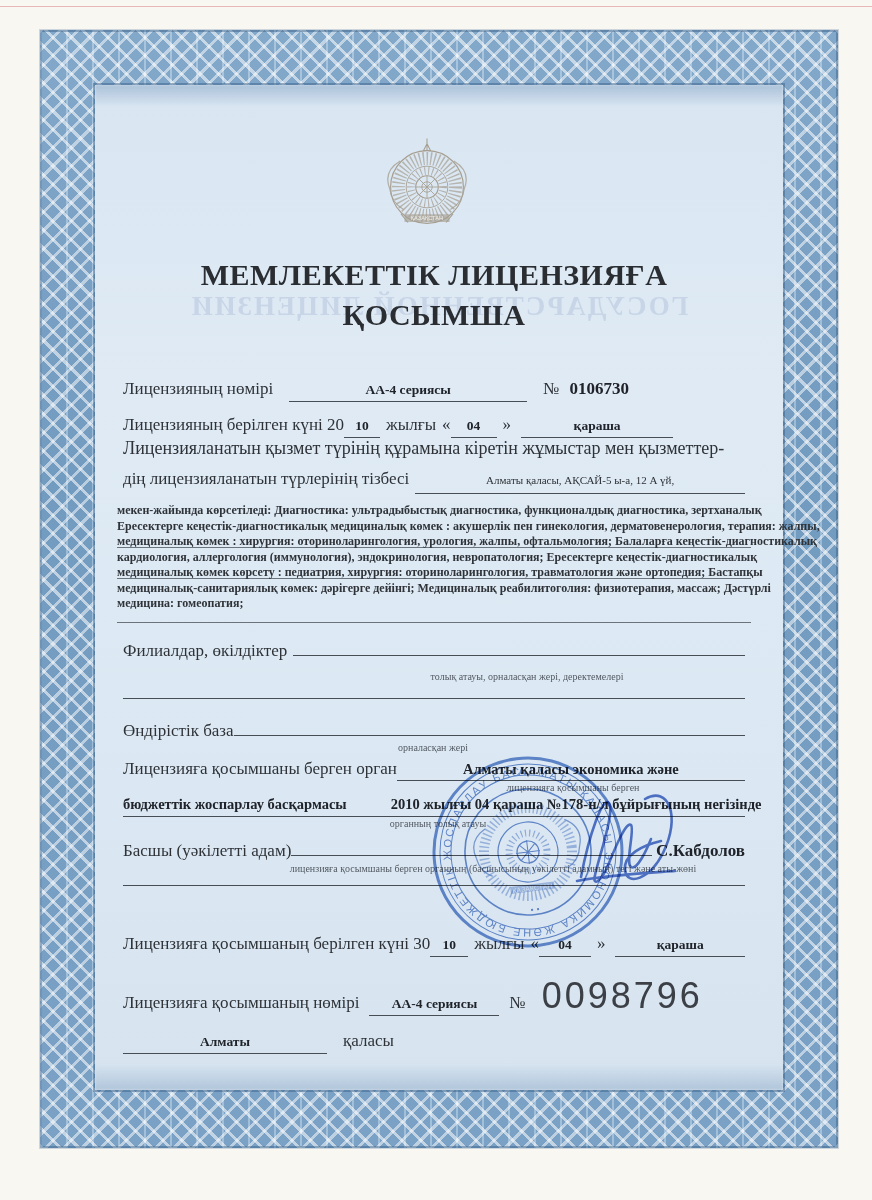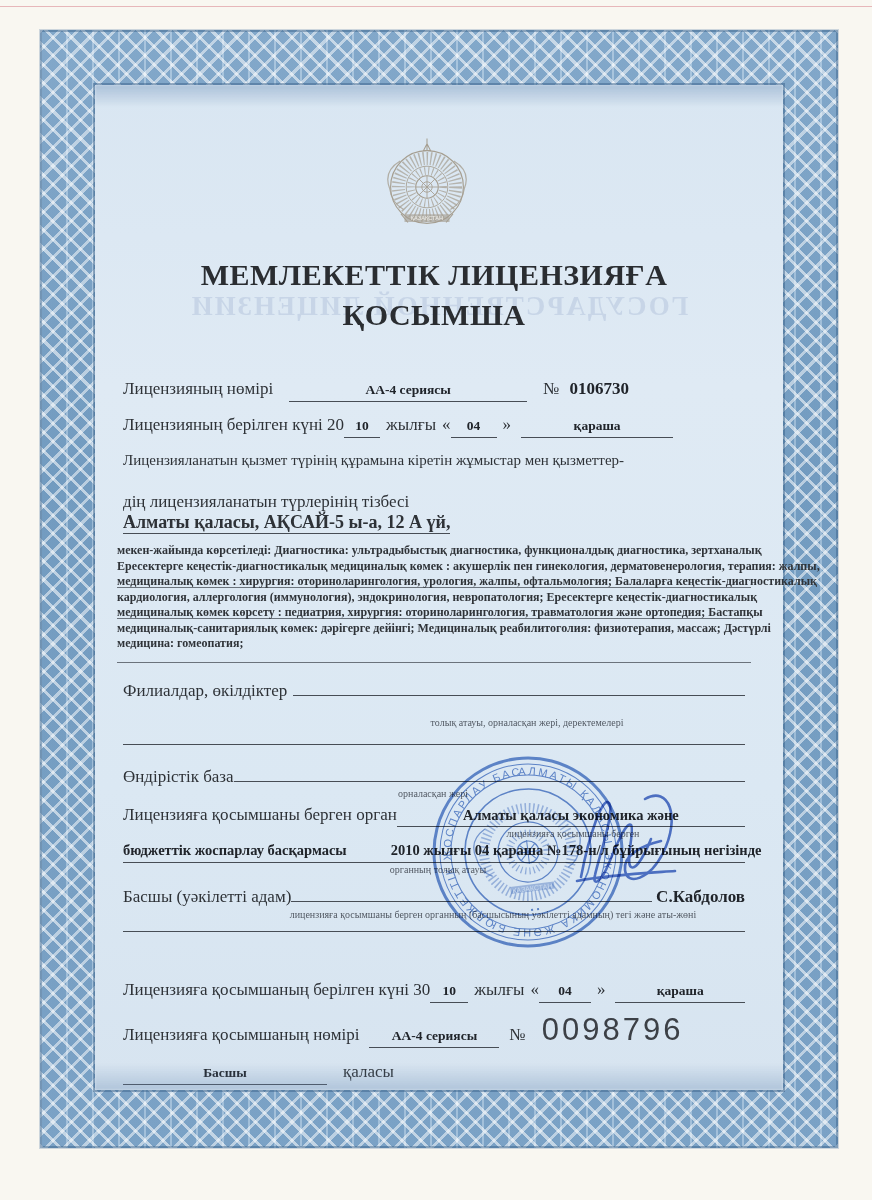--- a/index.html
+++ b/index.html
@@ -47,51 +47,51 @@
   .grow { flex:1 1 auto; }
   .b { font-weight:bold; color:#20242a; }
   .sm { font-size:13.5px; }
   .gap6{ width:6px; } .gap10{ width:10px; } .gap16{ width:16px; }
 
   .row-license-number { margin-top:44px; }
   .u-series { width:238px; }
   .row-license-date { margin-top:13px; }
   .u-year { width:36px; } .u-day { width:46px; } .u-month { width:152px; }
 
-  .activity-intro { margin-top:14px; font-size:15px; }
-  .activity-list { margin-top:23px;flex-direction:column; }
-  .addr { font-size:18px; font-weight:bold; }
+  .activity-intro { margin-top:0; font-size:18px; }
+  .activity-list { margin-top:10px; }
+  .addr { font-size:11px; font-weight:normal; }
 
   .services { position:relative; margin:9px -6px 0 -6px; font-size:12px; font-weight:bold;
     line-height:15.5px; color:#2f3338; }
   .svc { white-space:nowrap; overflow:visible; }
   .svc-rule { position:absolute; left:0; right:0; border-top:1px solid rgba(58,64,72,.7); }
 
   .hint { font-size:10px; color:#525963; }
   .row-branches { margin-top:24px; }
-  .hint-branches { margin:16px 0 0 236px; width:336px; text-align:center; }
+  .hint-branches { margin:10px 0 0 236px; width:336px; text-align:center; }
   .rule-solo { margin-top:16px; border-top:1px solid #474d55; height:0; }
   .row-production { margin-top:17px; }
   .hint-production { margin:1px 0 6px 150px; width:320px; text-align:center; }
   .row-organ { margin-top:2px; }
   .organ-value { font-size:14.5px; }
   .hint-organ { margin:1px 0 0 330px; width:240px; text-align:center; }
   .row-organ2 { margin-top:3px; border-bottom:1px solid #474d55; font-size:14.5px; padding-bottom:3px; }
   .organ2-left { margin-right:44px; }
   .hint-organ2 { margin:1px 0 0 165px; width:300px; text-align:center; }
   .row-head { margin-top:7px; }
   .head-name { font-size:17px; margin-left:4px; }
   .hint-head { margin:2px 0 0 150px; width:440px; text-align:center; }
   .rule-solo2 { margin-top:11px; }
 
   .row-attach-date { margin-top:48px; }
   .u-year2 { width:38px; } .u-day2 { width:52px; } 
-  .row-attach-number { margin-top:9px; align-items:baseline; }
+  .row-attach-number { margin-top:18px; align-items:baseline; }
   .u-series2 { width:130px; font-size:13.5px; }
-  .serial-big { font-family:"Liberation Sans", sans-serif; font-size:31px; letter-spacing:3px;
+  .serial-big { font-family:"Liberation Sans", sans-serif; font-size:36px; letter-spacing:3px;
     color:#3c4046; font-weight:400; }
   .row-city { margin-top:14px; }
   .u-city { width:204px; }
 
   
   .stamp { position:absolute; left:333px; top:667px; width:200px; height:200px;
     opacity:.82; mix-blend-mode:multiply; transform:rotate(-7deg); }
   .signature { position:absolute; left:452px; top:688px; width:150px; height:140px;
     mix-blend-mode:multiply; }
 </style>
@@ -231,21 +231,21 @@
         <span>Лицензияға қосымшаның нөмірі</span>
         <span class="gap10"></span>
         <span class="u u-series2 b">АА-4 сериясы</span>
         <span class="gap10"></span>
         <span>№</span>
         <span class="gap16"></span>
         <span class="serial-big">0098796</span>
       </div>
 
       <div class="row row-city">
-        <span class="u u-city b sm">Басшы</span>
+        <span class="u u-city b sm">Алматы</span>
         <span class="gap16"></span>
         <span>қаласы</span>
       </div>
 
     </div>
 
     <svg class="stamp" viewBox="0 0 200 200">
       <g fill="none" stroke="#4a77c6">
         <circle cx="100" cy="100" r="94" stroke-width="3"></circle>
         <circle cx="100" cy="100" r="88" stroke-width="1"></circle>

